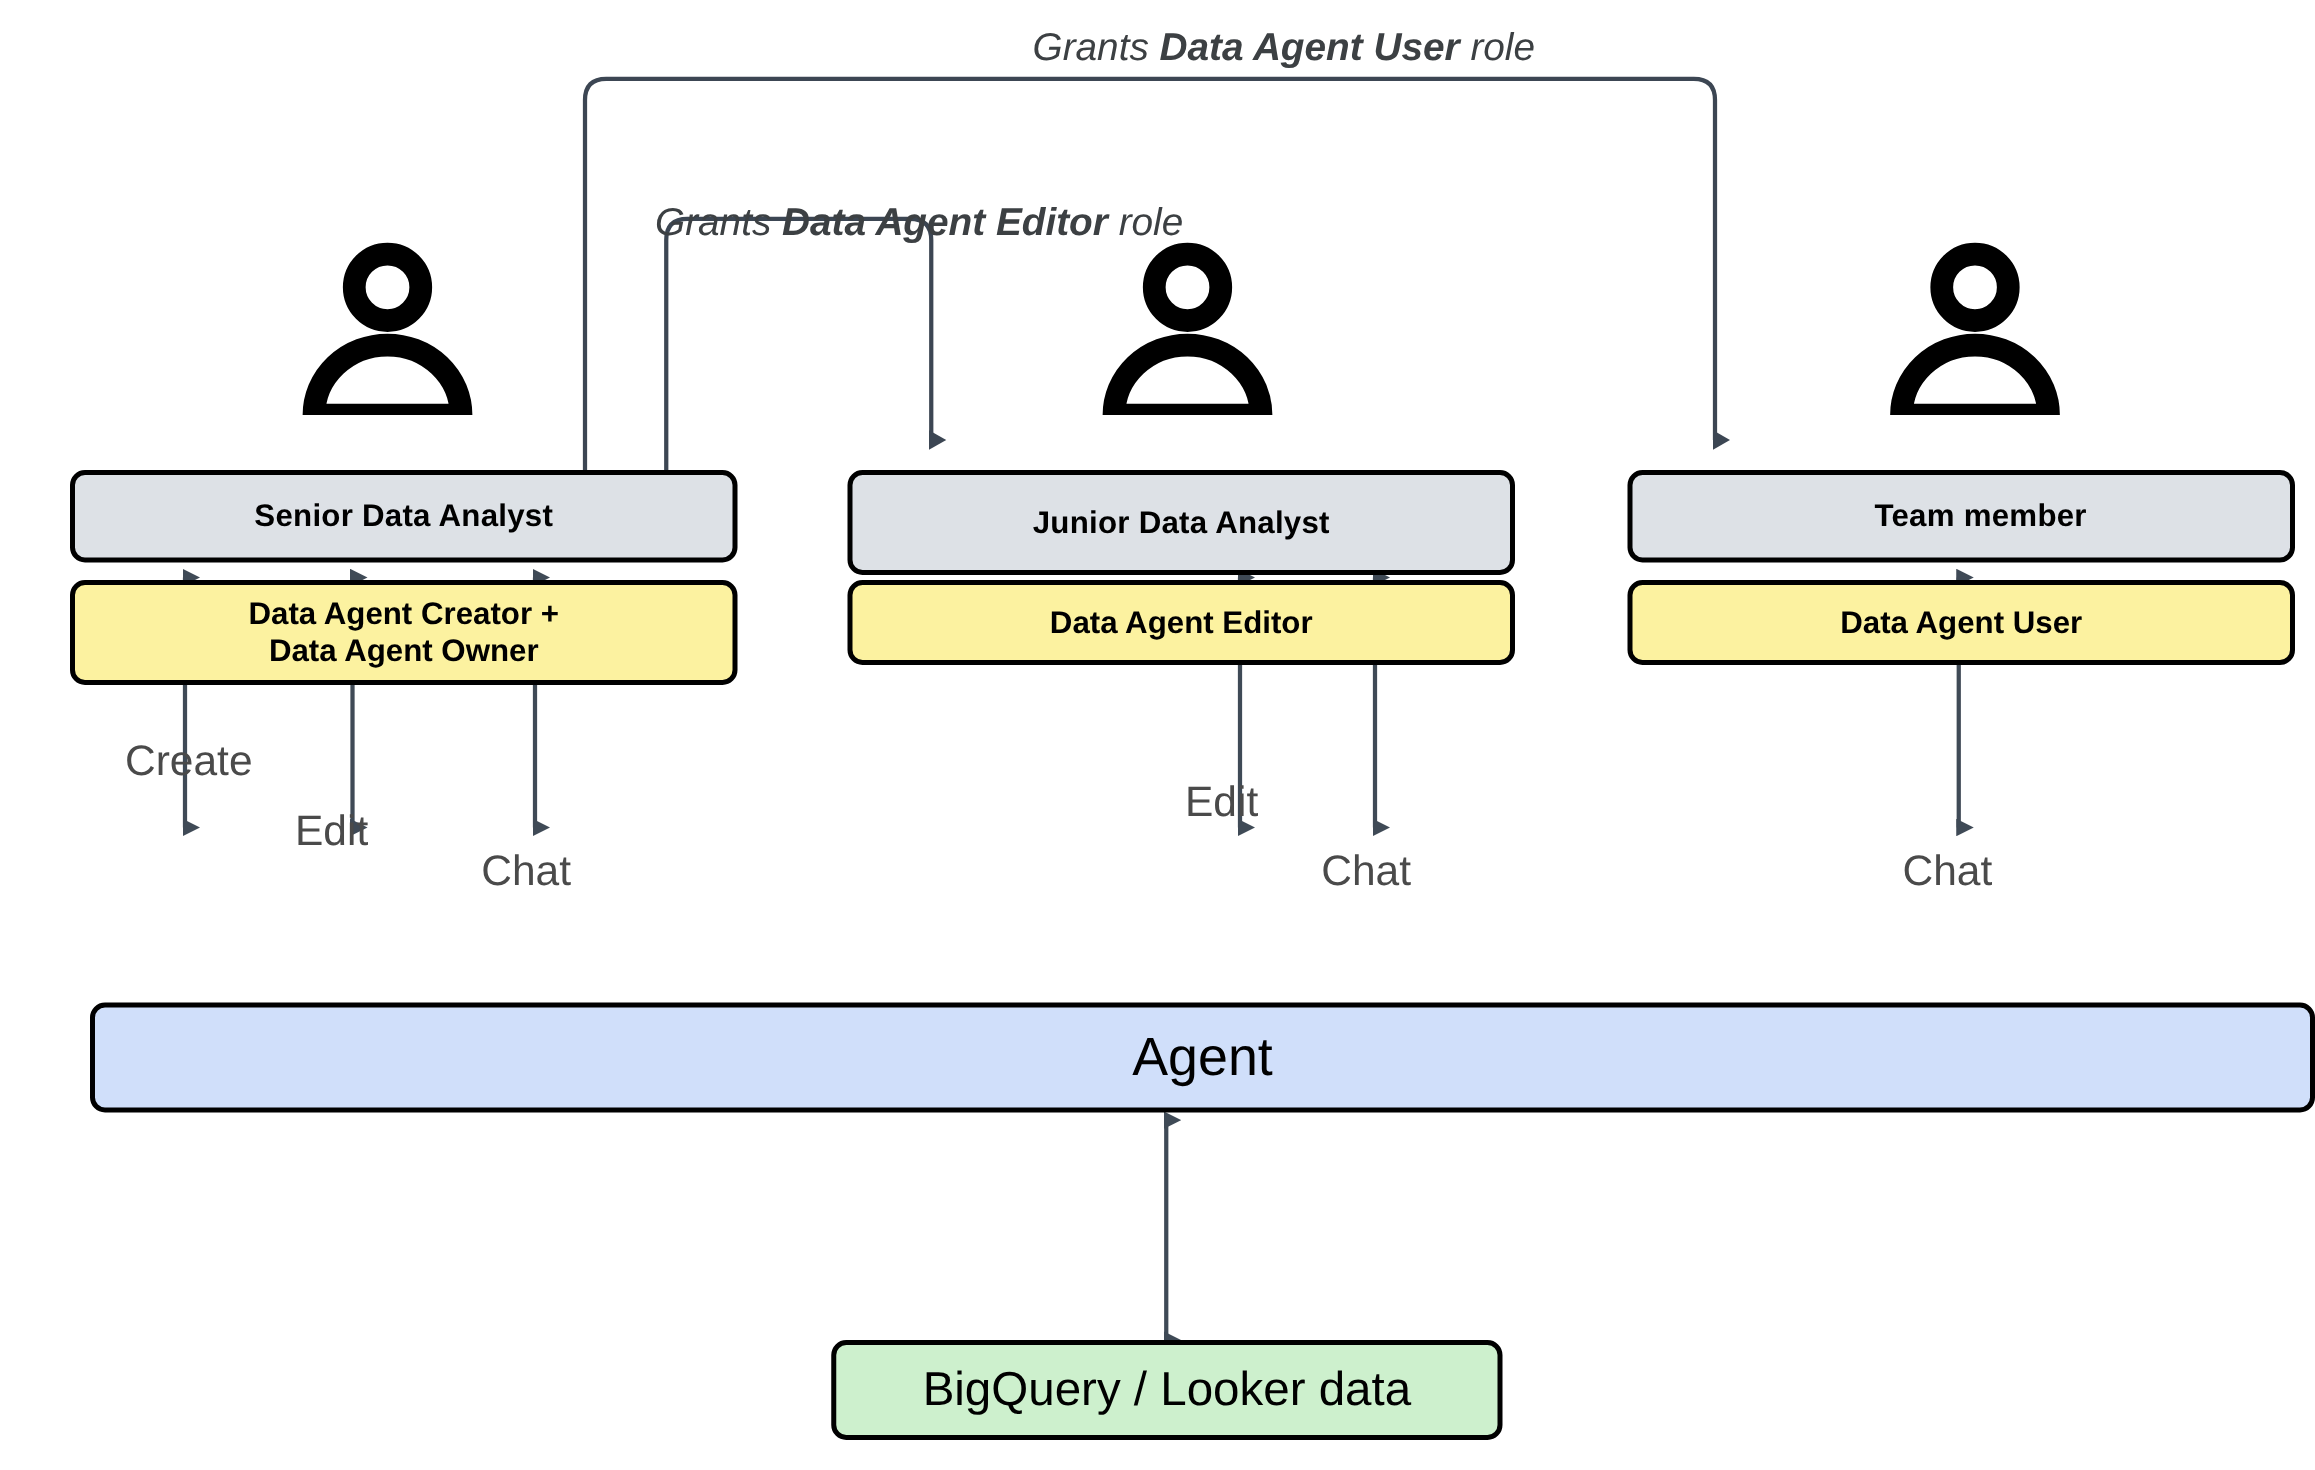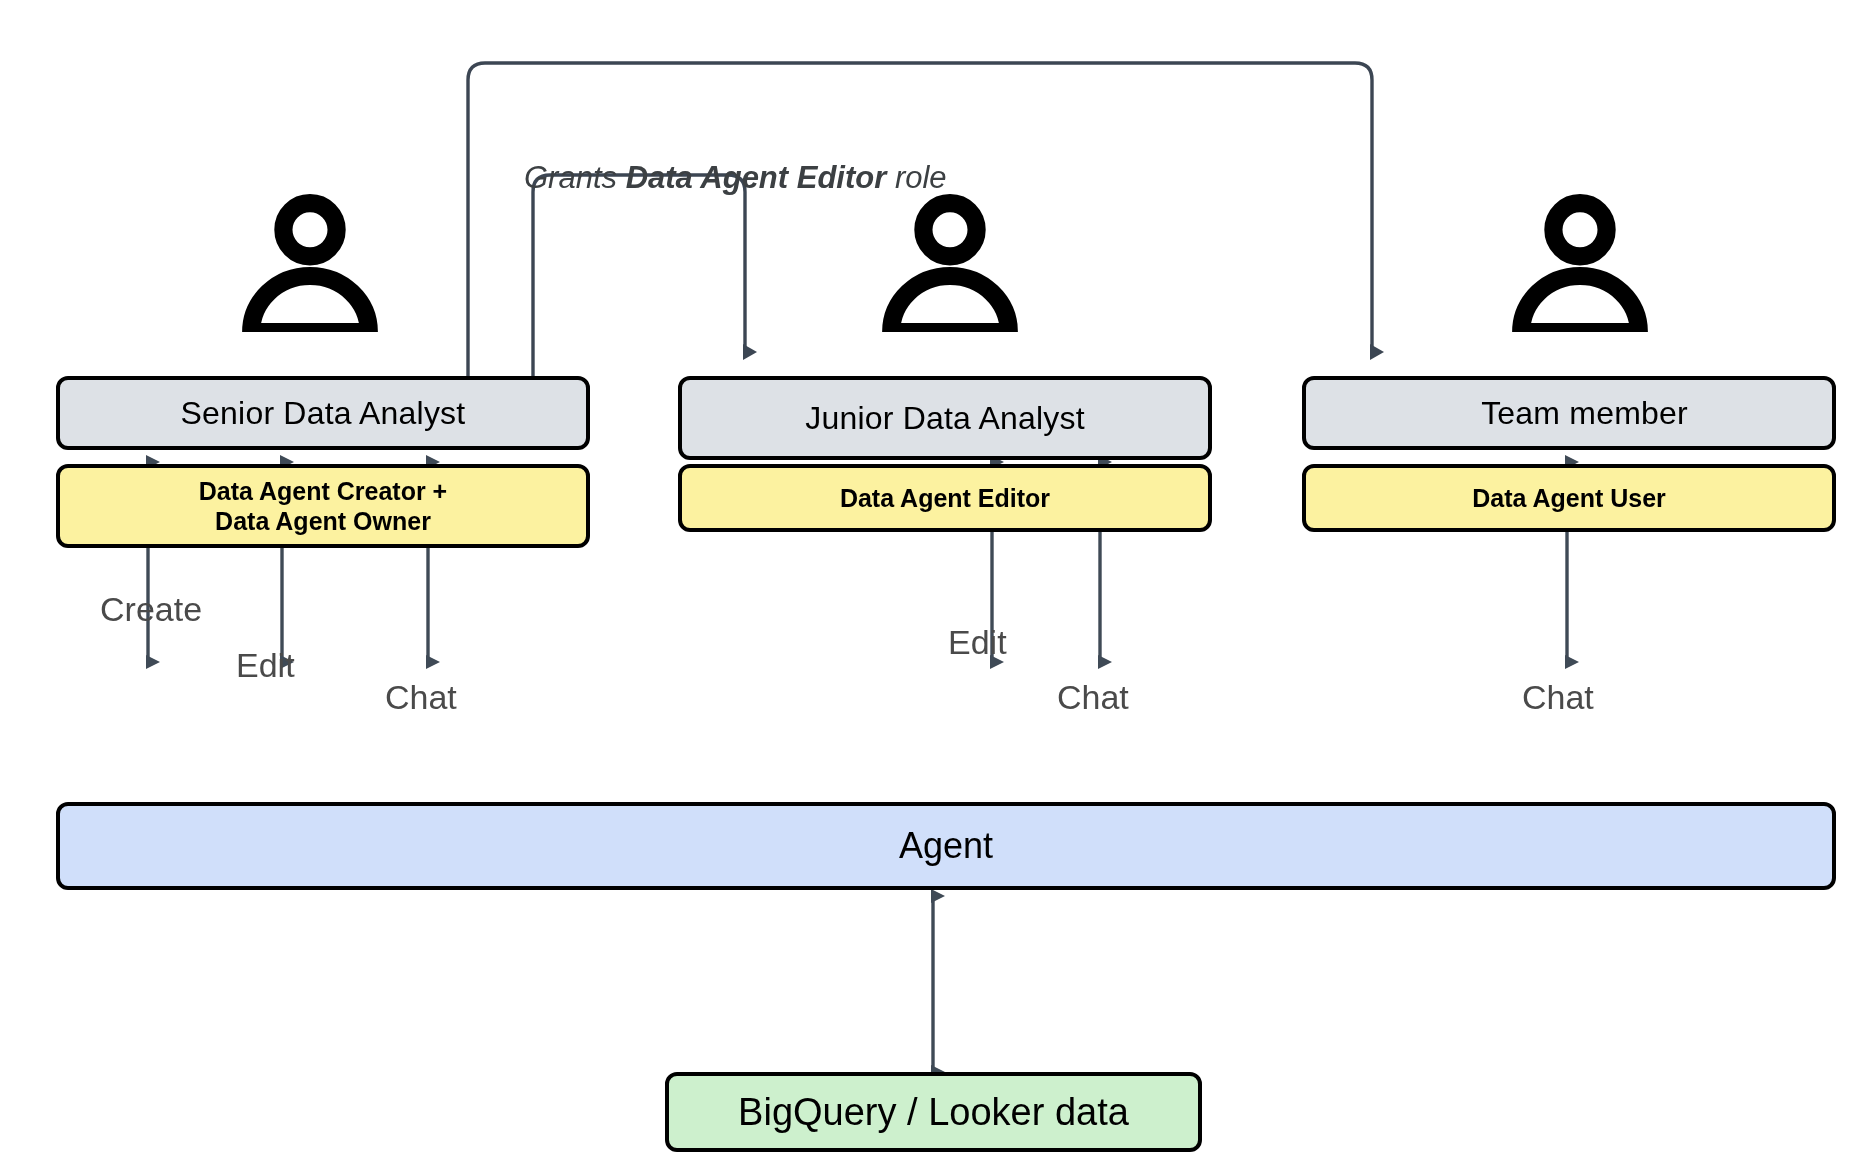--- a/index.html
+++ b/index.html
@@ -33,34 +33,35 @@
     display: flex;
     align-items: center;
     justify-content: center;
     text-align: center;
     border: 4px solid #000000;
     border-radius: 12px;
     color: #000000;
   }
   .role-box {
     background: #dde1e6;
-    font-size: 32px;
-    font-weight: 400;
+    font-size: 25px;
+    font-weight: 700;
     letter-spacing: 0.2px;
   }
   .perm-box {
     background: #fcf2a0;
     font-size: 25px;
     font-weight: 700;
     line-height: 1.22;
   }
   .agent-box {
     background: #d0dffa;
-    font-size: 36px;
+    font-size: 43px;
     font-weight: 400;
+    margin-left: 16px;
   }
   .data-box {
     background: #cdf0cd;
     font-size: 38px;
     font-weight: 400;
     justify-content: center;
   }
   .person-icon {
     position: absolute;
     width: 140px;
@@ -113,20 +114,23 @@
     <line x1="428" y1="462" x2="428" y2="662" stroke="#3f4a56" stroke-width="3.4" marker-start="url(#arrowUp)" marker-end="url(#arrowDown)"></line>
 
     <line x1="992" y1="462" x2="992" y2="662" stroke="#3f4a56" stroke-width="3.4" marker-start="url(#arrowUp)" marker-end="url(#arrowDown)"></line>
     <line x1="1100" y1="462" x2="1100" y2="662" stroke="#3f4a56" stroke-width="3.4" marker-start="url(#arrowUp)" marker-end="url(#arrowDown)"></line>
 
     <line x1="1567" y1="462" x2="1567" y2="662" stroke="#3f4a56" stroke-width="3.4" marker-start="url(#arrowUp)" marker-end="url(#arrowDown)"></line>
 
     <line x1="933" y1="896" x2="933" y2="1072" stroke="#3f4a56" stroke-width="3.4" marker-start="url(#arrowUp)" marker-end="url(#arrowDown)"></line>
   </svg>
 
+  <div class="grant-label" style="left:826px; top:22px;">
+    <span>Grants </span><b>Data Agent User</b><span> role</span>
+  </div>
 
   <div class="grant-label" style="left:524px; top:134px;margin-top:28px;">
     <span>Grants </span><b>Data Agent Editor</b><span> role</span>
   </div>
 
   <div class="person-icon" style="left:240px; top:192px;">
     <svg viewBox="0 0 100 100" width="140" height="140" aria-hidden="true">
       <circle cx="50" cy="27" r="19" fill="none" stroke="#000" stroke-width="13"></circle>
       <path d="M8 100 A42 40 0 0 1 92 100 Z" fill="none" stroke="#000" stroke-width="13"></path>
     </svg>

